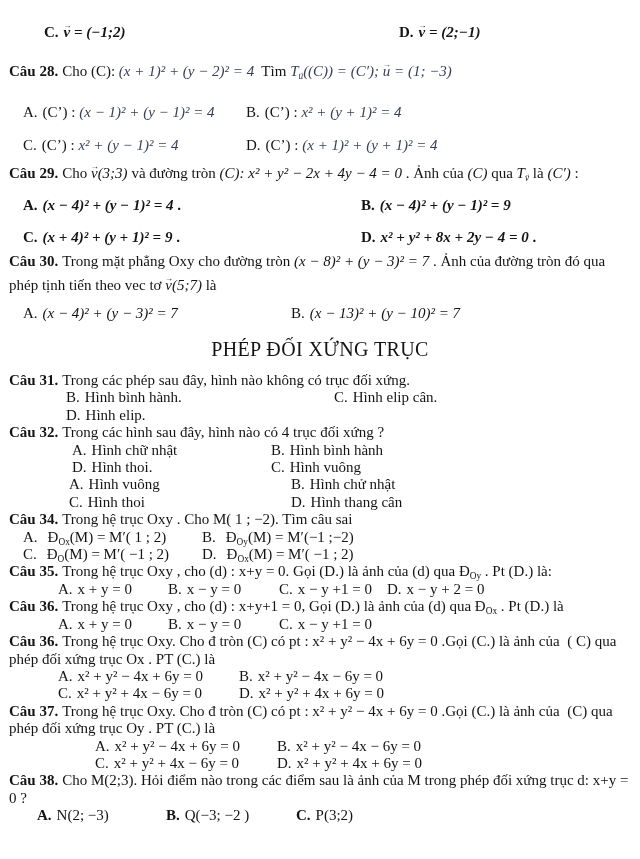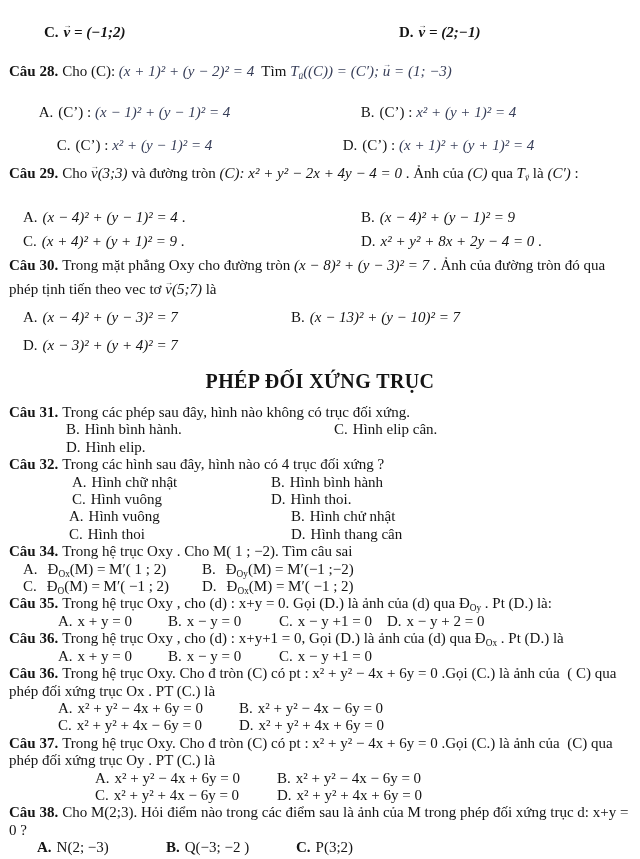--- a/index.html
+++ b/index.html
@@ -29,27 +29,27 @@
   .vec::after{
     content:'\2192';
     position:absolute;left:55%;top:-0.72em;
     transform:translateX(-50%);
     font-size:0.55em;font-style:normal;
   }
   
   .secA{line-height:24px;}
   .c-top{padding-left:35px;grid-template-columns:355px 1fr;margin-top:14px;font-weight:bold;}
   .q28{margin-top:15px;}
-  .c-28{padding-left:14px;grid-template-columns:223px 1fr;row-gap:9px;margin-top:17px;text-align:center;}
+  .c-28{padding-left:14px;grid-template-columns:223px 1fr;row-gap:9px;margin-top:17px;}
   .q29{margin-top:4px;}
-  .c-29{padding-left:14px;grid-template-columns:338px 1fr;margin-top:20px;}
-  .c-30{padding-left:14px;grid-template-columns:268px 1fr;row-gap:4px;margin-top:4px;}
+  .c-29{padding-left:14px;grid-template-columns:338px 1fr;row-gap:8px;margin-top:8px;font-weight:bold;}
+  .c-30{padding-left:14px;grid-template-columns:268px 1fr;row-gap:12px;margin-top:4px;}
   
   .title{
-    text-align:center;font-weight:bold;font-size:20px;
+    text-align:center;font-weight:normal;font-size:20px;
     letter-spacing:0.4px;margin:13px 0 11px;
   }
   
   .secB{line-height:17.4px;}
   .c-31{padding-left:57px;grid-template-columns:268px 1fr;}
   .c-32{padding-left:63px;grid-template-columns:199px 1fr;}
   .c-33{padding-left:60px;grid-template-columns:222px 1fr;}
   .c-34{padding-left:14px;grid-template-columns:179px 1fr;}
   .c-34 .lbl{margin-right:10px;}
   .c-35,.c-36{padding-left:49px;grid-template-columns:110px 111px 108px 1fr;}
@@ -86,21 +86,20 @@
       <span class="opt"><span class="lbl">C.</span><span><i>(x + 4)² + (y + 1)² = 9</i> .</span></span>
       <span class="opt"><span class="lbl">D.</span><span><i>x² + y² + 8x + 2y − 4 = 0</i> .</span></span>
     </div>
   </div>
 
   <div class="q q30">
     <p class="stem"><b class="qnum">Câu 30.</b><span>Trong mặt phẳng Oxy cho đường tròn <i>(x − 8)² + (y − 3)² = 7</i> . Ảnh của đường tròn đó qua phép tịnh tiến theo vec tơ <i><span class="vec">v</span>(5;7)</i> là</span></p>
     <div class="opts c-30">
       <span class="opt"><span class="lbl">A.</span><span><i>(x − 4)² + (y − 3)² = 7</i></span></span>
       <span class="opt"><span class="lbl">B.</span><span><i>(x − 13)² + (y − 10)² = 7</i></span></span>
-      <span class="opt"><span class="lbl">D.</span><span><i>(x − 3)² + (y + 4)² = 7</i></span></span>
     </div>
   </div>
 
 </div>
 
 <h1 class="title">PHÉP ĐỐI XỨNG TRỤC</h1>
 
 <div class="secB">
 
   <div class="q">
@@ -110,22 +109,22 @@
       <span class="opt"><span class="lbl">C.</span><span>Hình elip cân.</span></span>
       <span class="opt"><span class="lbl">D.</span><span>Hình elip.</span></span>
     </div>
   </div>
 
   <div class="q">
     <p class="stem"><b class="qnum">Câu 32.</b><span>Trong các hình sau đây, hình nào có 4 trục đối xứng ?</span></p>
     <div class="opts c-32">
       <span class="opt"><span class="lbl">A.</span><span>Hình chữ nhật</span></span>
       <span class="opt"><span class="lbl">B.</span><span>Hình bình hành</span></span>
+      <span class="opt"><span class="lbl">D.</span><span>Hình thoi.</span></span>
       <span class="opt"><span class="lbl">C.</span><span>Hình vuông</span></span>
-      <span class="opt"><span class="lbl">D.</span><span>Hình thoi.</span></span>
     </div>
   </div>
 
   <div class="q">
     <div class="opts c-33">
       <span class="opt"><span class="lbl">A.</span><span>Hình vuông</span></span>
       <span class="opt"><span class="lbl">B.</span><span>Hình chử nhật</span></span>
       <span class="opt"><span class="lbl">C.</span><span>Hình thoi</span></span>
       <span class="opt"><span class="lbl">D.</span><span>Hình thang cân</span></span>
     </div>

